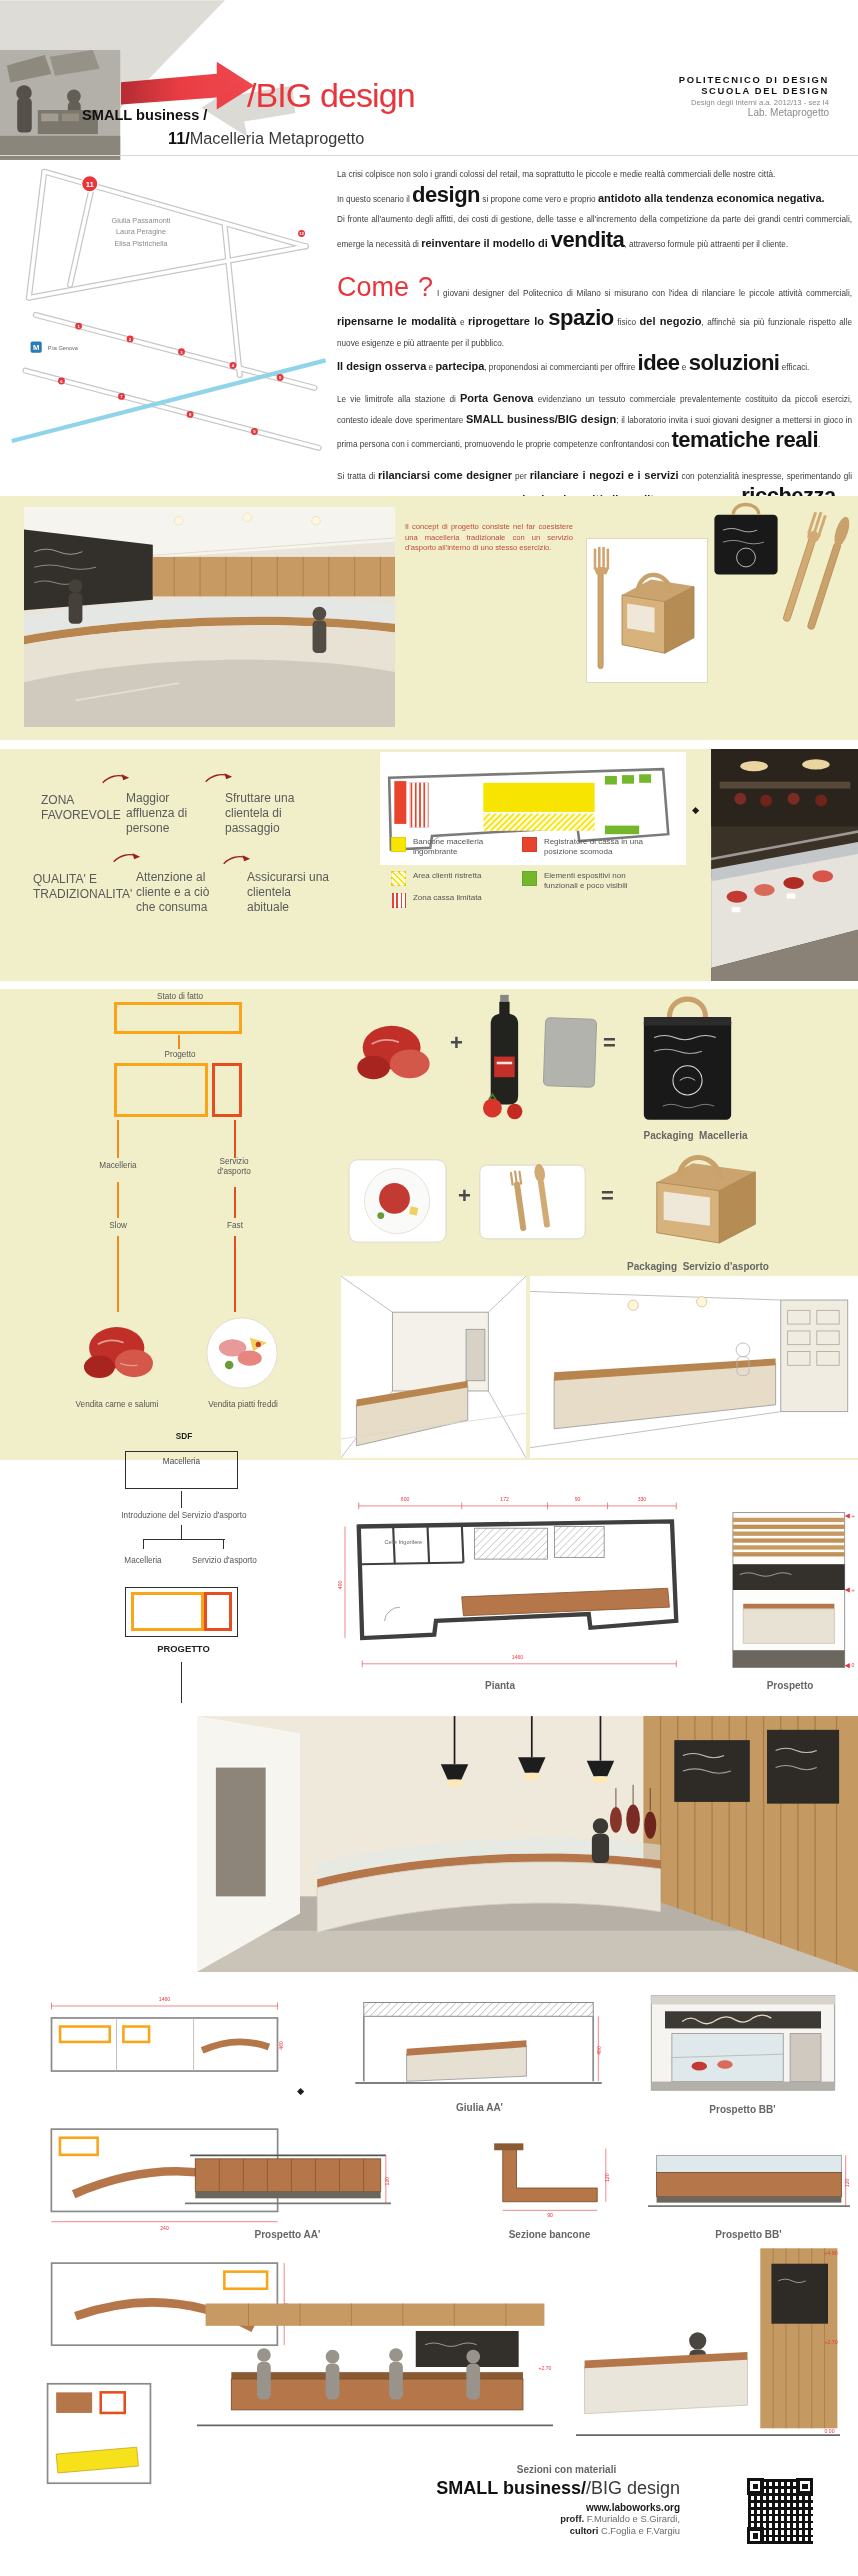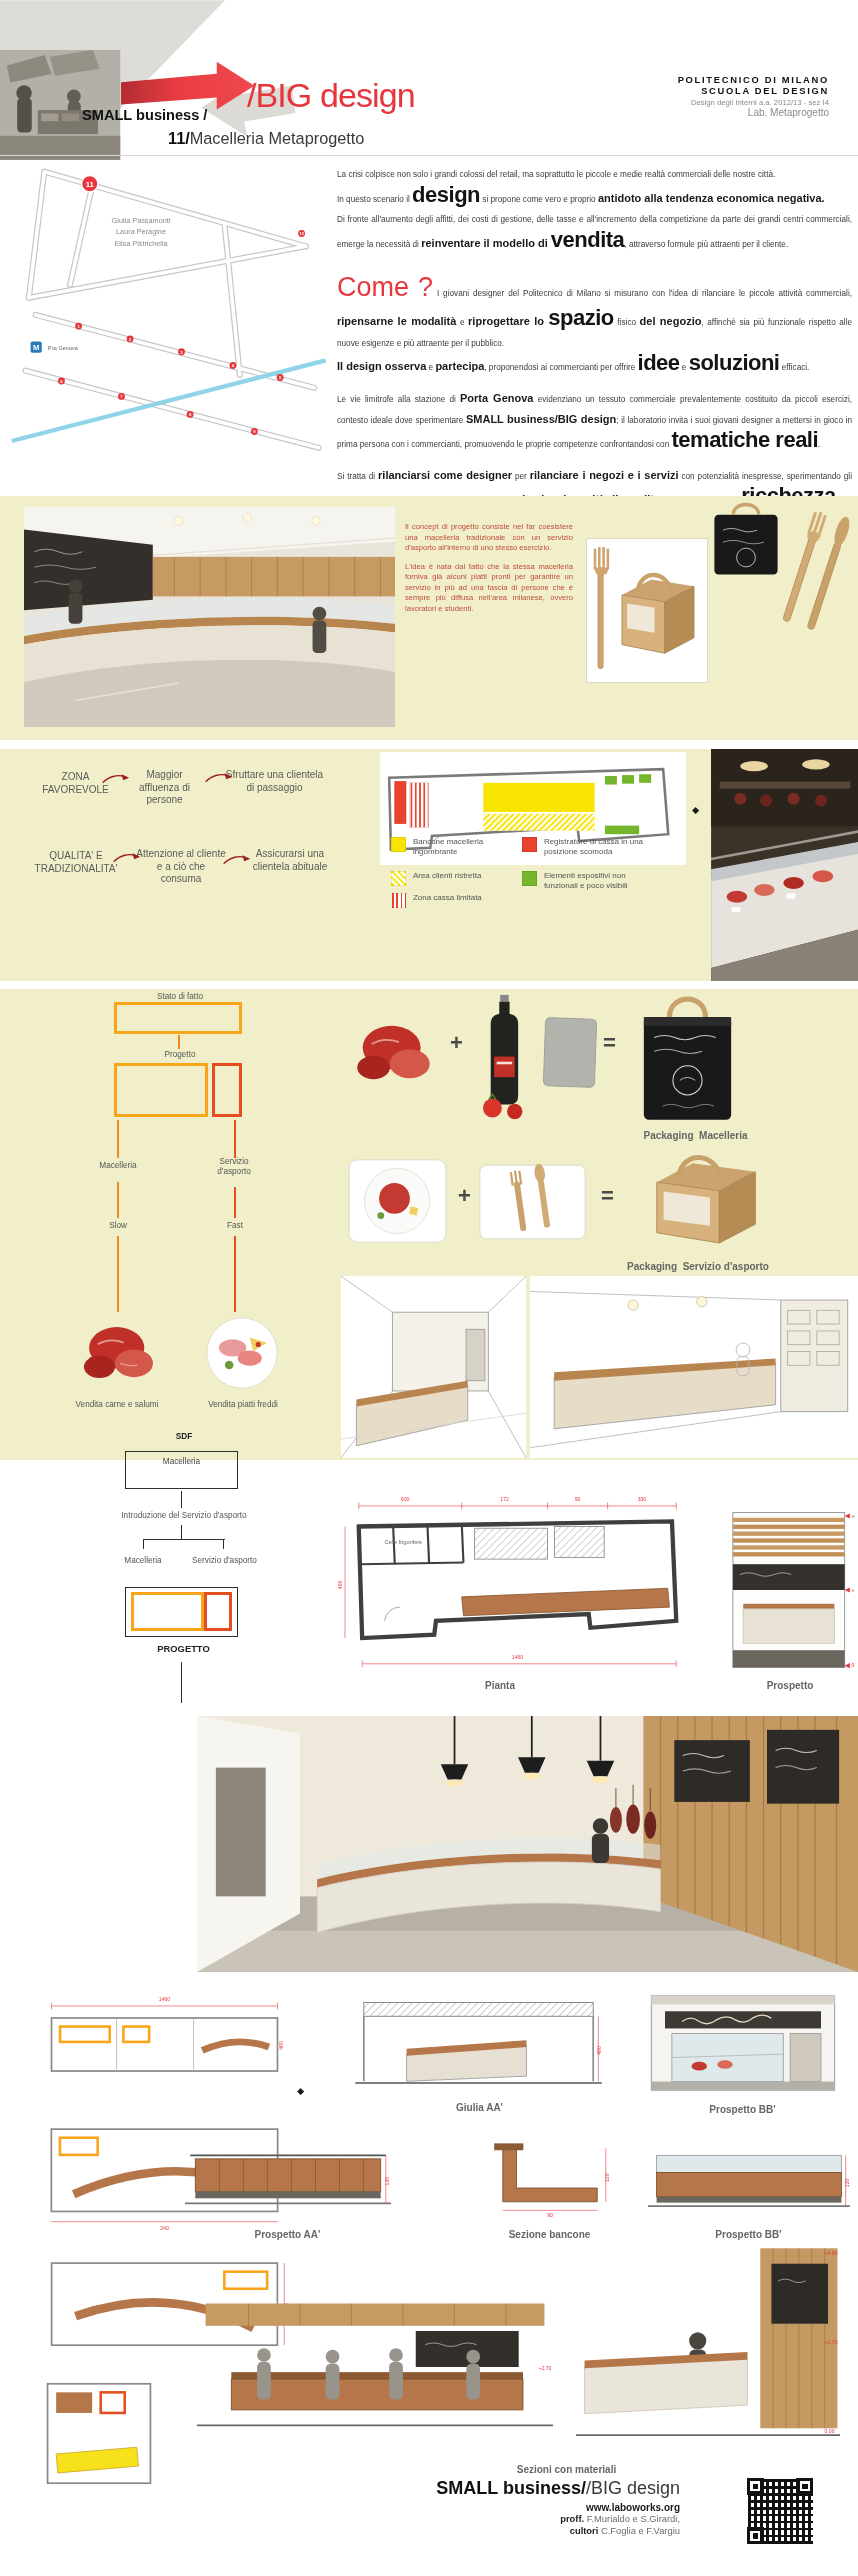--- a/index.html
+++ b/index.html
@@ -8,21 +8,21 @@
   .abs{position:absolute;}
   .band{position:absolute;left:0;width:859px;background:#f1efc9;}
   
   #intro p{margin:0 0 11px 0;text-align:justify;line-height:1.5;}
   .seg-r{font-size:8.2px;color:#3b3b3b;margin-top:10px;}
   .seg-b{font-size:11px;font-weight:bold;color:#191919;}
   .seg-x{font-size:22px;font-weight:bold;color:#141414;letter-spacing:-0.5px;line-height:1;}
   .seg-c{font-size:27px;color:#e8353b;}
   
   .concept p{margin:0 0 7.7px 0;font-size:7.6px;line-height:1.4;color:#bf4a3c;text-align:justify;}
-  .flowtxt{position:absolute;font-size:10px;color:#5a5a5a;text-align:center;line-height:1.25;}
+  .flowtxt{position:absolute;font-size:12px;color:#5a5a5a;line-height:1.25;margin-top:22px;}
   .cap{position:absolute;font-size:10px;color:#666;text-align:center;font-weight:bold;}
   .small-label{position:absolute;font-size:8.2px;color:#555;text-align:center;line-height:1.2;}
   .legend-row{position:absolute;display:flex;align-items:flex-start;}
   .sw{width:13px;height:13px;margin-right:6.9px;flex:0 0 auto;border:0.9px solid rgba(0,0,0,.08);}
   .sw-yellow{background:#f7e400;}
   .sw-red{background:#e8432c;}
   .sw-green{background:#74b62c;}
   .sw-yhatch{background:repeating-linear-gradient(45deg,#f7e400 0 1.7px,#fffbe0 1.7px 4.3px);}
   .sw-rstripe{background:repeating-linear-gradient(90deg,#e8432c 0 1.7px,#fff 1.7px 4.3px);}
   .legend-label{font-size:8px;color:#555;line-height:1.25;max-width:103px;}
@@ -83,21 +83,21 @@
     <polygon points="10,26 122,16 122,2 166,30 122,58 122,44 10,52" fill="url(#argrad)" opacity="0.96"></polygon>
   </svg>
 
   <div class="abs" style="left:82px;top:107px;font-size:14.6px;font-weight:bold;color:#111;">SMALL business /</div>
   <div class="abs" style="left:247px;top:76px;font-size:34px;color:#e8353b;letter-spacing:-0.9px;">/BIG design</div>
   <div class="abs" style="left:168px;top:129px;font-size:16.3px;">
     <span style="font-weight:bold;color:#111;">11/</span><span style="color:#3a3a3a;">Macelleria Metaprogetto</span>
   </div>
 
   <div class="abs" style="left:567px;top:74px;width:262px;text-align:right;">
-    <div style="font-size:9.4px;font-weight:bold;letter-spacing:1.7px;color:#111;">POLITECNICO DI MILANO</div>
+    <div style="font-size:9.4px;font-weight:bold;letter-spacing:1.7px;color:#111;">POLITECNICO DI DESIGN</div>
     <div style="font-size:9.4px;font-weight:bold;letter-spacing:1.7px;color:#111;">SCUOLA DEL DESIGN</div>
     <div style="font-size:7.7px;color:#8a8a8a;margin-top:1.7px;">Design degli Interni a.a. 2012/13 -  sez I4</div>
     <div style="font-size:10px;color:#8a8a8a;">Lab. Metaprogetto</div>
   </div>
 
   <div class="abs" style="left:0;top:155px;width:859px;height:0.9px;background:#d9d9d9;"></div>
 
   <svg class="abs" style="left:10.3px;top:156px" width="319" height="311" viewBox="0 0 372 362">
     <g stroke="#c6c6c6" stroke-width="7" fill="none" stroke-linecap="round">
       <path d="M40,18 L345,105"></path>
@@ -221,21 +221,20 @@
       <circle cx="344" cy="124" r="8"></circle>
         <rect x="336" y="132" width="16" height="38" rx="5"></rect>
     </g>
     <circle cx="180" cy="16" r="5" fill="#fff8dc" stroke="#e8e0c8"></circle>
     <circle cx="260" cy="12" r="5" fill="#fff8dc" stroke="#e8e0c8"></circle>
     <circle cx="340" cy="16" r="5" fill="#fff8dc" stroke="#e8e0c8"></circle>
   </svg>
 
   <div class="concept abs" style="left:405px;top:522px;width:168px;">
     <p>Il concept di progetto consiste nel far coesistere una macelleria tradizionale con un servizio d'asporto all'interno di uno stesso esercizio.</p>
-    <p>L'idea è nata dal fatto che la stessa macelleria forniva già alcuni piatti pronti per garantire un servizio in più ad una fascia di persone che è sempre più diffusa nell'area milanese, ovvero lavoratori e studenti.</p>
   </div>
 
   <div class="pane" style="left:586px;top:538px;width:120px;height:143px;border:0.9px solid #dddab9;"></div>
   <svg class="abs" style="left:586px;top:538px" width="120" height="143" viewBox="0 0 140 166">
     <g>
       <rect x="14" y="34" width="6" height="118" rx="3" fill="#cfa46f" stroke="#b08648" stroke-width="0.8"></rect>
       <rect x="9" y="12" width="3" height="24" fill="#cfa46f"></rect>
         <rect x="14" y="10" width="3" height="26" fill="#cfa46f"></rect>
       <rect x="19" y="10" width="3" height="26" fill="#cfa46f"></rect>
         <rect x="24" y="12" width="3" height="24" fill="#cfa46f"></rect>

